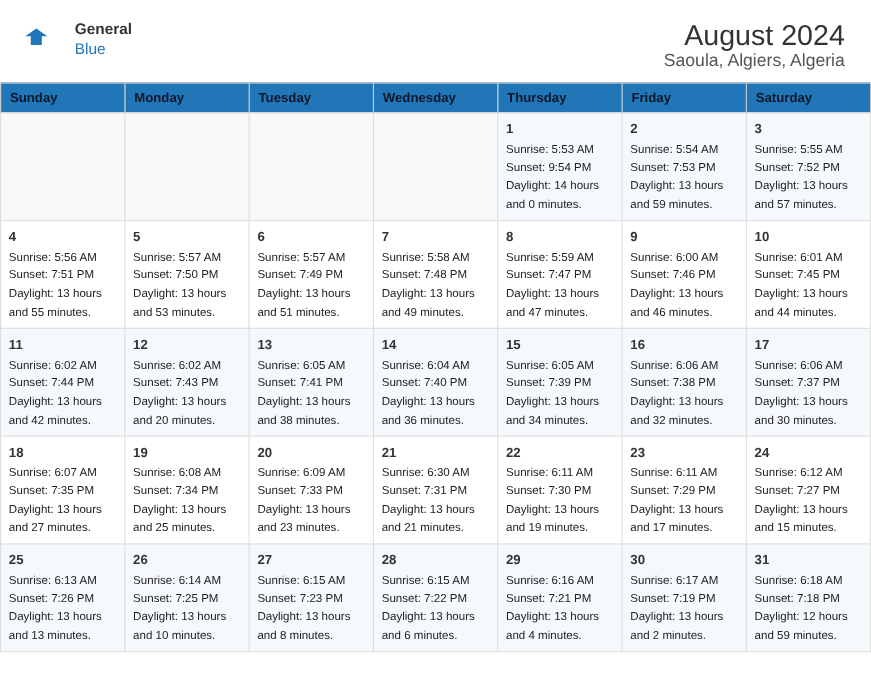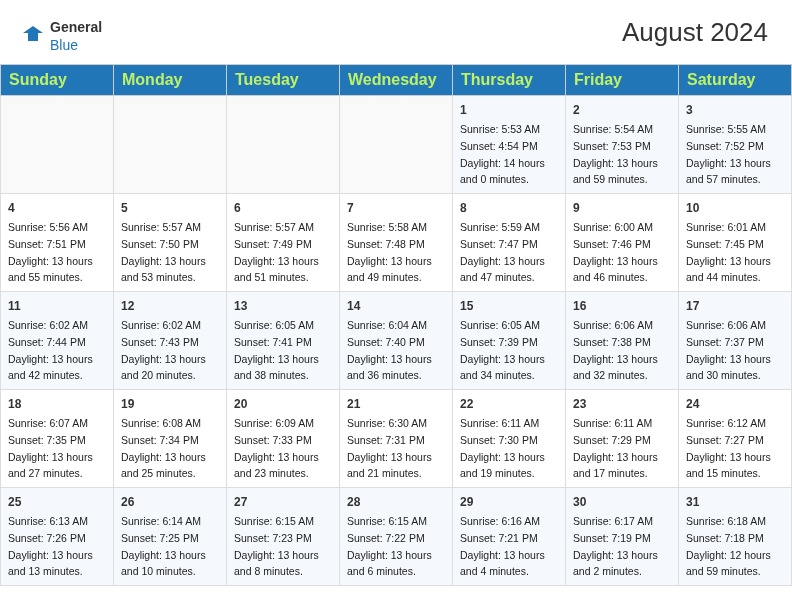--- a/index.html
+++ b/index.html
@@ -11,21 +11,21 @@
     }
     .header {
       display: flex;
       justify-content: space-between;
       align-items: flex-start;
       padding: 18px 24px 10px 18px;
     }
     .logo {
       display: flex;
       align-items: center;
-      gap: 2px;
+      gap: 20px;
     }
     .title-block {
       text-align: right;
     }
     .month-title {
       font-size: 26px;
       color: #333;
       font-weight: 300;
       line-height: 1.1;
     }
@@ -33,24 +33,24 @@
       font-size: 16px;
       color: #555;
     }
     .calendar-table {
       width: 100%;
       border-collapse: collapse;
       font-size: 11px;
     }
     .calendar-table thead tr th {
       background-color: #2176b8;
-      color: #bef264;
+      color: #0f172a;
       text-align: left;
       padding: 6px 8px;
-      font-size: 16px;
+      font-size: 12px;
       font-weight: bold;
       border: 1px solid #ccc;
     }
     .calendar-table tbody tr td {
       vertical-align: top;
       padding: 5px 7px;
       border: 1px solid #ddd;
       width: 113px;
       height: 80px;
       background: #fff;
@@ -85,20 +85,21 @@
     <svg width="30" height="30" viewBox="0 0 30 30">
       <polygon points="15,5 25,12 20,12 20,20 10,20 10,12 5,12" fill="#2176b8"></polygon>
     </svg>
     <div>
       <span style="font-size:14px;font-weight:bold;color:#333;">General</span><br>
       <span style="font-size:14px;font-weight:normal;color:#2176b8;">Blue</span>
     </div>
   </div>
   <div class="title-block">
     <div class="month-title">August 2024</div>
+    <div class="location-title">Saoula, Algiers, Algeria</div>
   </div>
 </div>
 
 <table class="calendar-table">
   <thead>
     <tr>
     <th>Sunday</th>
         <th>Monday</th>
         <th>Tuesday</th>
         <th>Wednesday</th>
@@ -106,21 +107,21 @@
         <th>Friday</th>
         <th>Saturday</th>
       </tr>
   </thead>
   <tbody id="calendar-body">
   <tr>
         <td class="empty"></td>
         <td class="empty"></td>
         <td class="empty"></td>
         <td class="empty"></td>
-        <td><span class="day-num">1</span><span class="day-info">Sunrise: 5:53 AM</span><br><span class="day-info">Sunset: 4:54 PM</span><br><span class="day-info">Daylight: 14 hours</span><br><span class="day-info">and 0 minutes.</span><br></td>
+        <td><span class="day-num">1</span><span class="day-info">Sunrise: 5:53 AM</span><br><span class="day-info">Sunset: 9:54 PM</span><br><span class="day-info">Daylight: 14 hours</span><br><span class="day-info">and 0 minutes.</span><br></td>
         <td><span class="day-num">2</span><span class="day-info">Sunrise: 5:54 AM</span><br><span class="day-info">Sunset: 7:53 PM</span><br><span class="day-info">Daylight: 13 hours</span><br><span class="day-info">and 59 minutes.</span><br></td>
         <td><span class="day-num">3</span><span class="day-info">Sunrise: 5:55 AM</span><br><span class="day-info">Sunset: 7:52 PM</span><br><span class="day-info">Daylight: 13 hours</span><br><span class="day-info">and 57 minutes.</span><br></td>
       </tr>
       <tr>
         <td><span class="day-num">4</span><span class="day-info">Sunrise: 5:56 AM</span><br><span class="day-info">Sunset: 7:51 PM</span><br><span class="day-info">Daylight: 13 hours</span><br><span class="day-info">and 55 minutes.</span><br></td>
         <td><span class="day-num">5</span><span class="day-info">Sunrise: 5:57 AM</span><br><span class="day-info">Sunset: 7:50 PM</span><br><span class="day-info">Daylight: 13 hours</span><br><span class="day-info">and 53 minutes.</span><br></td>
         <td><span class="day-num">6</span><span class="day-info">Sunrise: 5:57 AM</span><br><span class="day-info">Sunset: 7:49 PM</span><br><span class="day-info">Daylight: 13 hours</span><br><span class="day-info">and 51 minutes.</span><br></td>
         <td><span class="day-num">7</span><span class="day-info">Sunrise: 5:58 AM</span><br><span class="day-info">Sunset: 7:48 PM</span><br><span class="day-info">Daylight: 13 hours</span><br><span class="day-info">and 49 minutes.</span><br></td>
         <td><span class="day-num">8</span><span class="day-info">Sunrise: 5:59 AM</span><br><span class="day-info">Sunset: 7:47 PM</span><br><span class="day-info">Daylight: 13 hours</span><br><span class="day-info">and 47 minutes.</span><br></td>
         <td><span class="day-num">9</span><span class="day-info">Sunrise: 6:00 AM</span><br><span class="day-info">Sunset: 7:46 PM</span><br><span class="day-info">Daylight: 13 hours</span><br><span class="day-info">and 46 minutes.</span><br></td>

